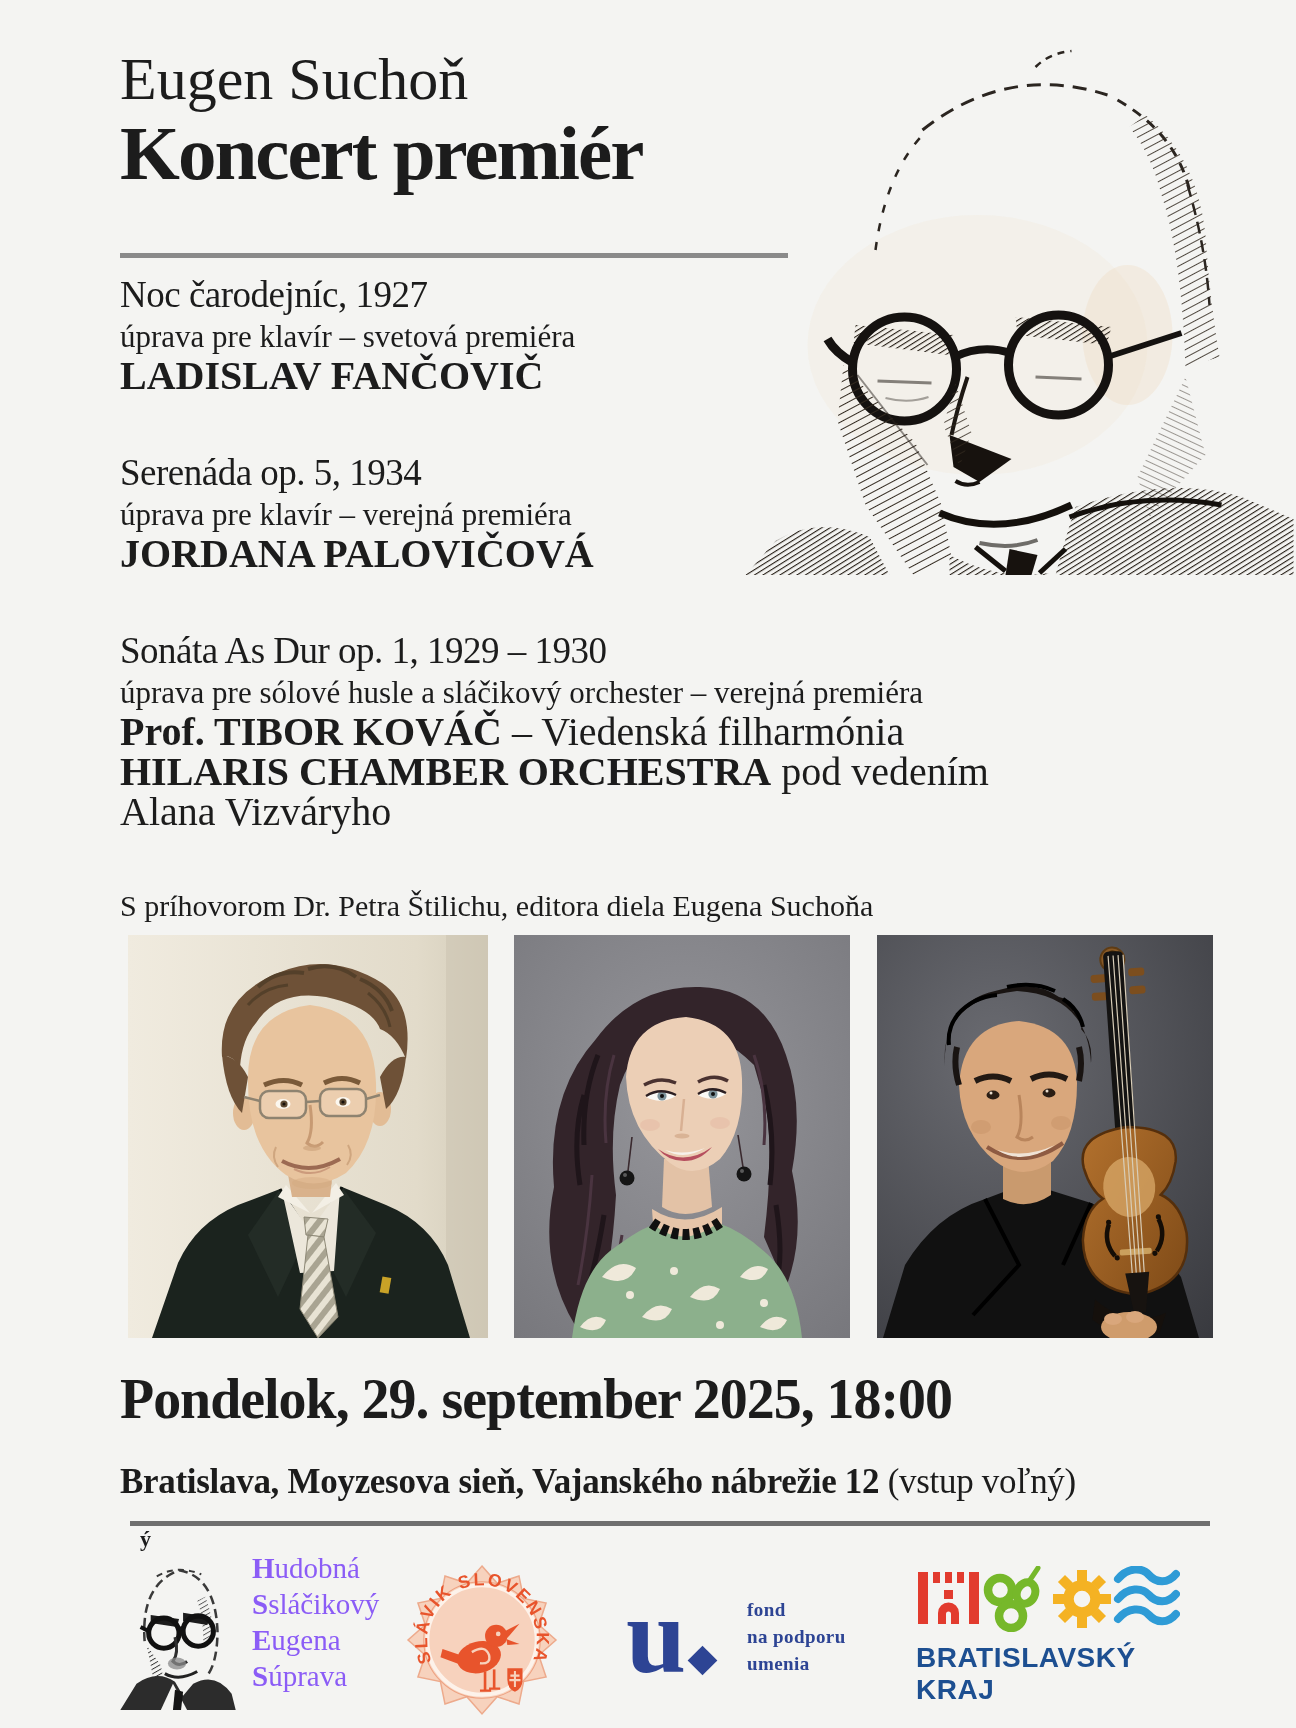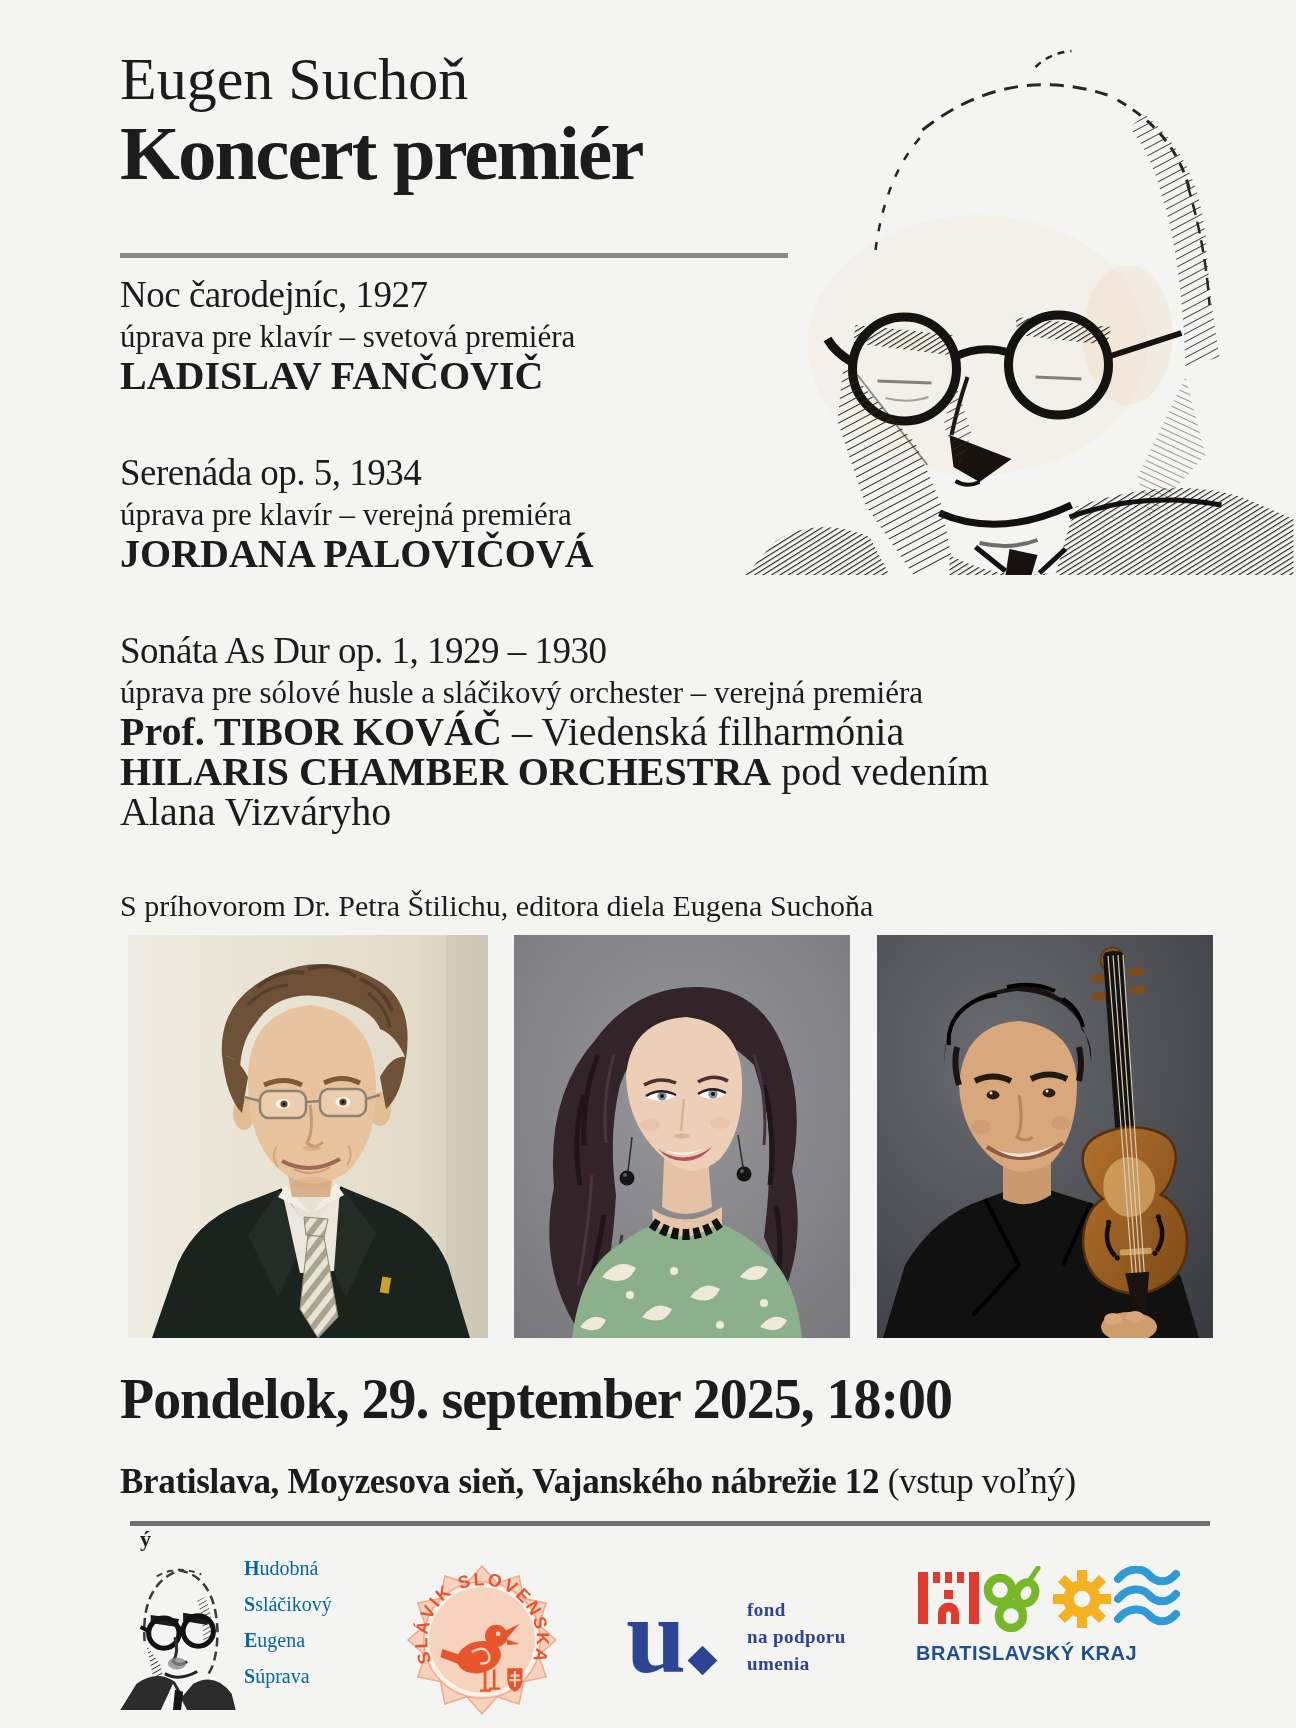--- a/index.html
+++ b/index.html
@@ -39,32 +39,32 @@
   
   .date-line{left:120px;top:1366px;width:1100px;font-size:57px;font-weight:700;
     letter-spacing:-1px;transform:scaleX(.98);transform-origin:left center}
   .venue-line{left:120px;top:1462px;width:1120px;font-size:35px;font-weight:700;letter-spacing:-.3px}
   .venue-line .plain{font-weight:400}
 
   
   .footer-rule{left:130px;top:1521px;width:1080px;height:5px;background:#6f6f6f}
   .stray{left:140px;top:1526px;font-size:22px;font-weight:700}
   .hses-img{left:116px;top:1540px;width:122px;height:170px}
-  .hses-text{left:244px;top:1550px;font-size:20px;line-height:36px;color:#0369a1}
+  .hses-text{left:252px;top:1550px;font-size:29px;line-height:36px;color:#8b5cf6}
   .hses-text b{font-weight:700}
   .slavik{left:406px;top:1564px;width:152px;height:152px}
   .fond{left:626px;top:1588px;display:flex;align-items:flex-start}
   .fond-mark{font-size:108px;font-weight:700;line-height:96px;color:#2d4494;
     font-family:"Liberation Serif",serif;letter-spacing:-2px}
   .fond-text{margin-left:34px;margin-top:8px;color:#2d4494;font-size:19px;
     line-height:27px;font-weight:600;letter-spacing:.4px}
   .kraj-icons{left:916px;top:1566px;width:264px;height:66px}
   .kraj-label{left:916px;top:1642px;width:300px;
     font-family:"Liberation Sans","DejaVu Sans",sans-serif;
-    font-size:20px;font-weight:700;letter-spacing:.5px;color:#1d4f91}
+    font-size:28px;font-weight:700;letter-spacing:.5px;color:#1d4f91}
 </style>
 </head>
 <body>
 
 <div class="abs title-block">
   <div class="title-l1">Eugen Suchoň</div>
   <div class="title-l2">Koncert premiér</div>
 </div>
 <div class="abs title-rule"></div>
 

